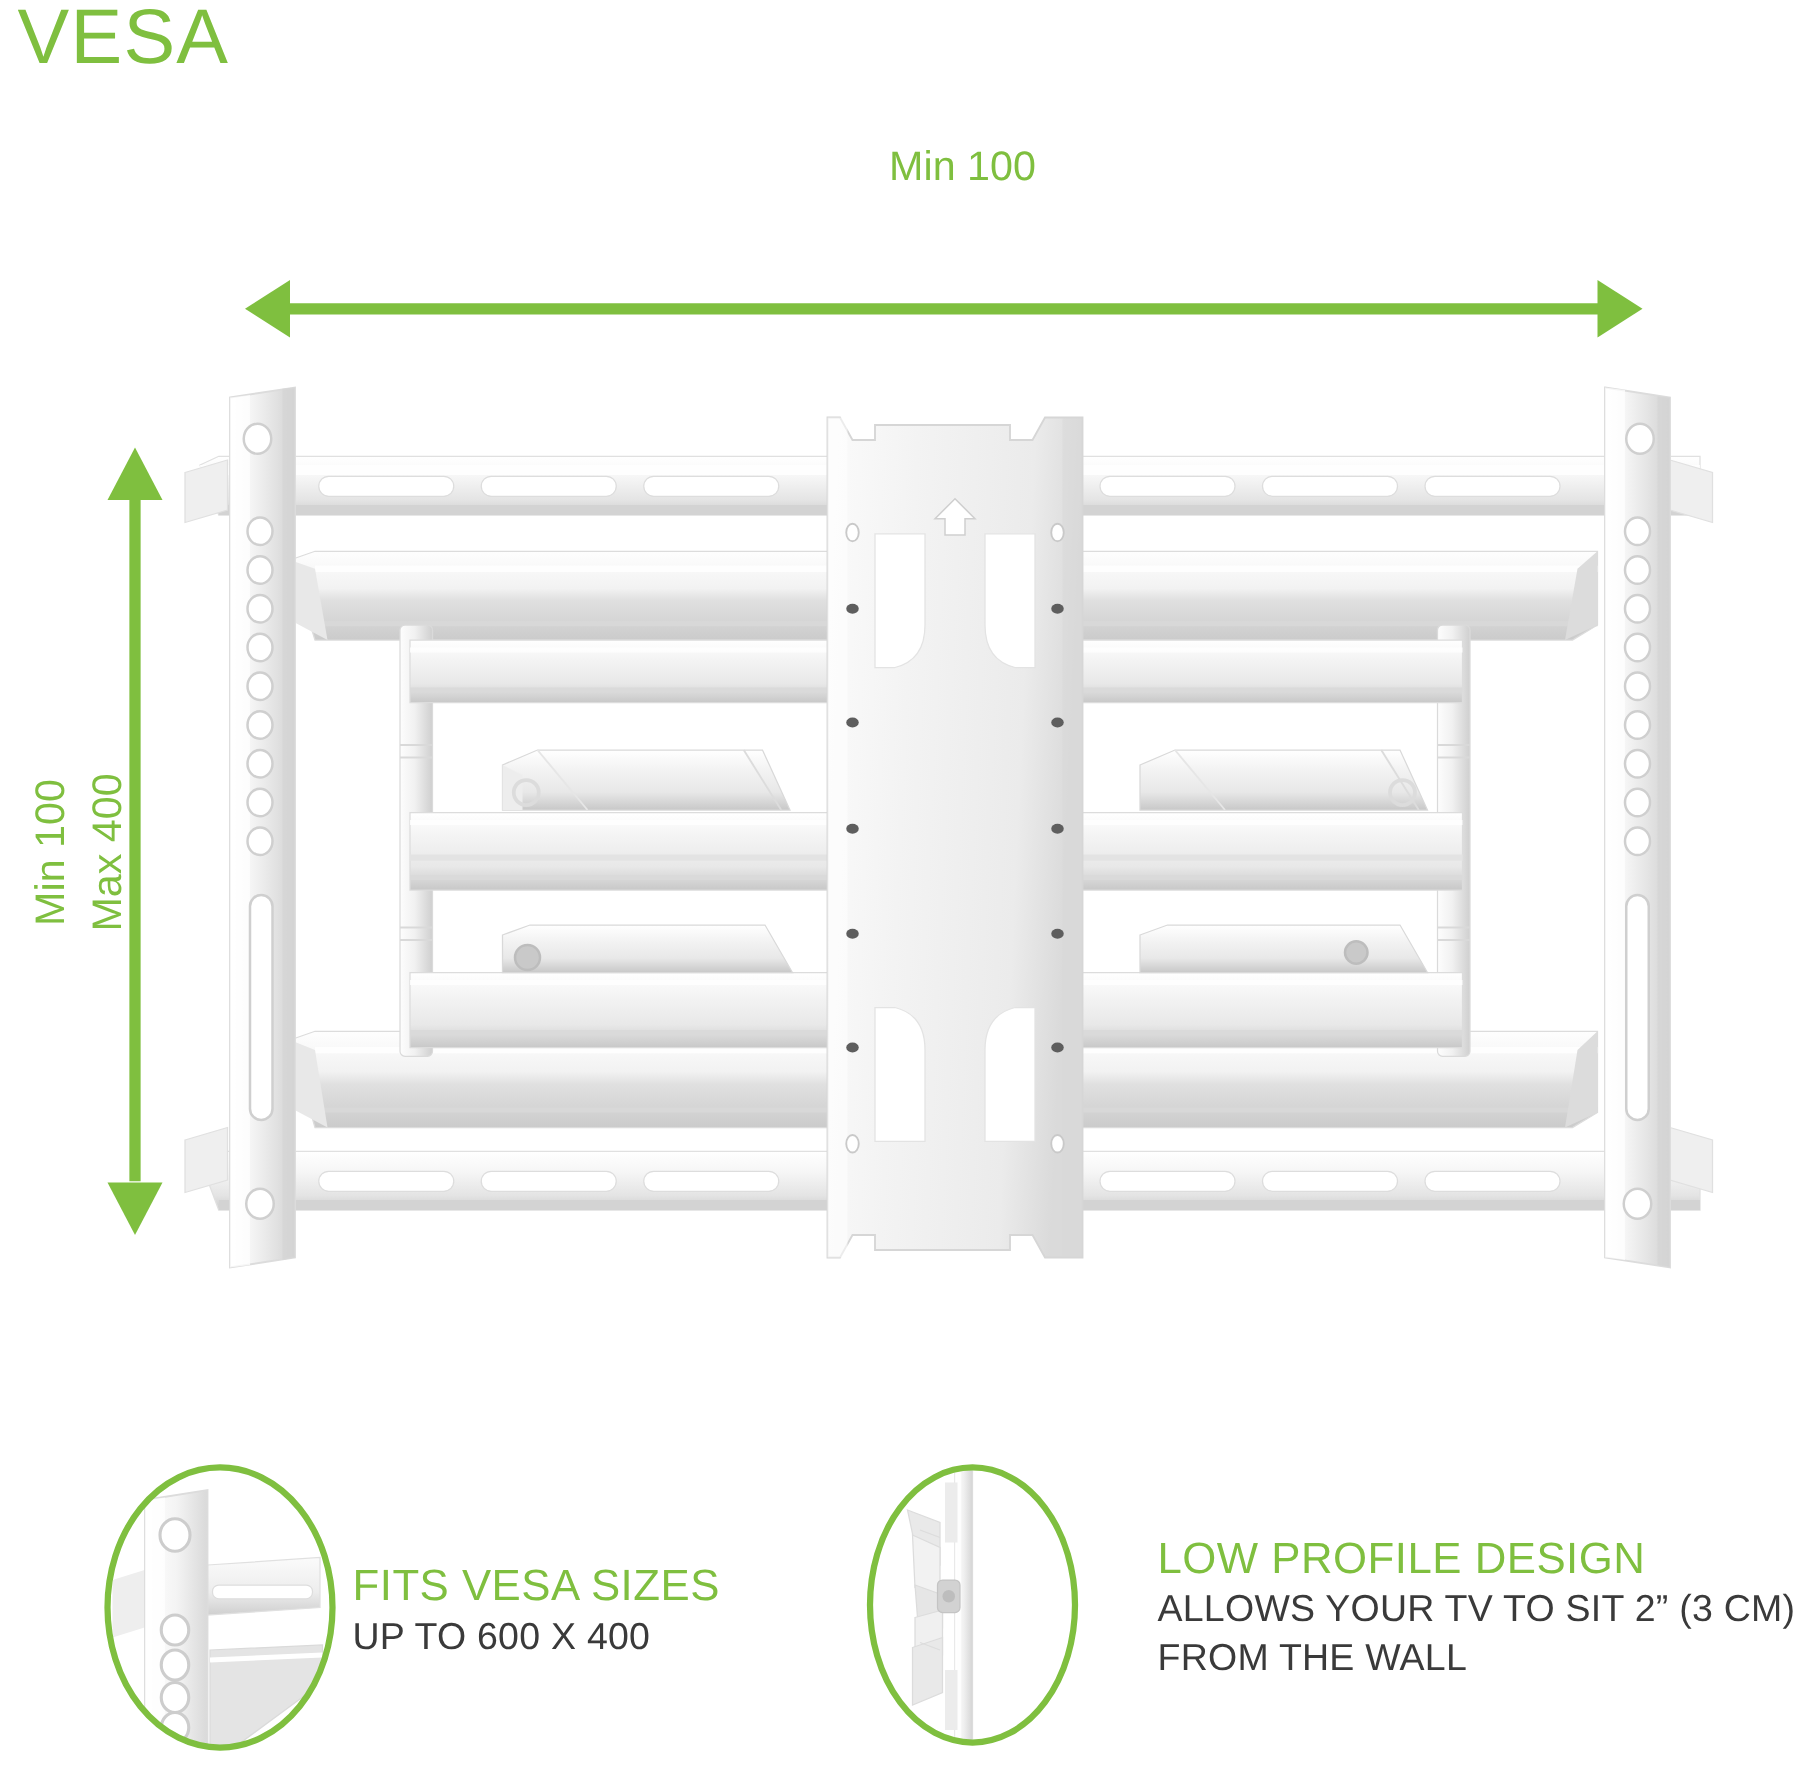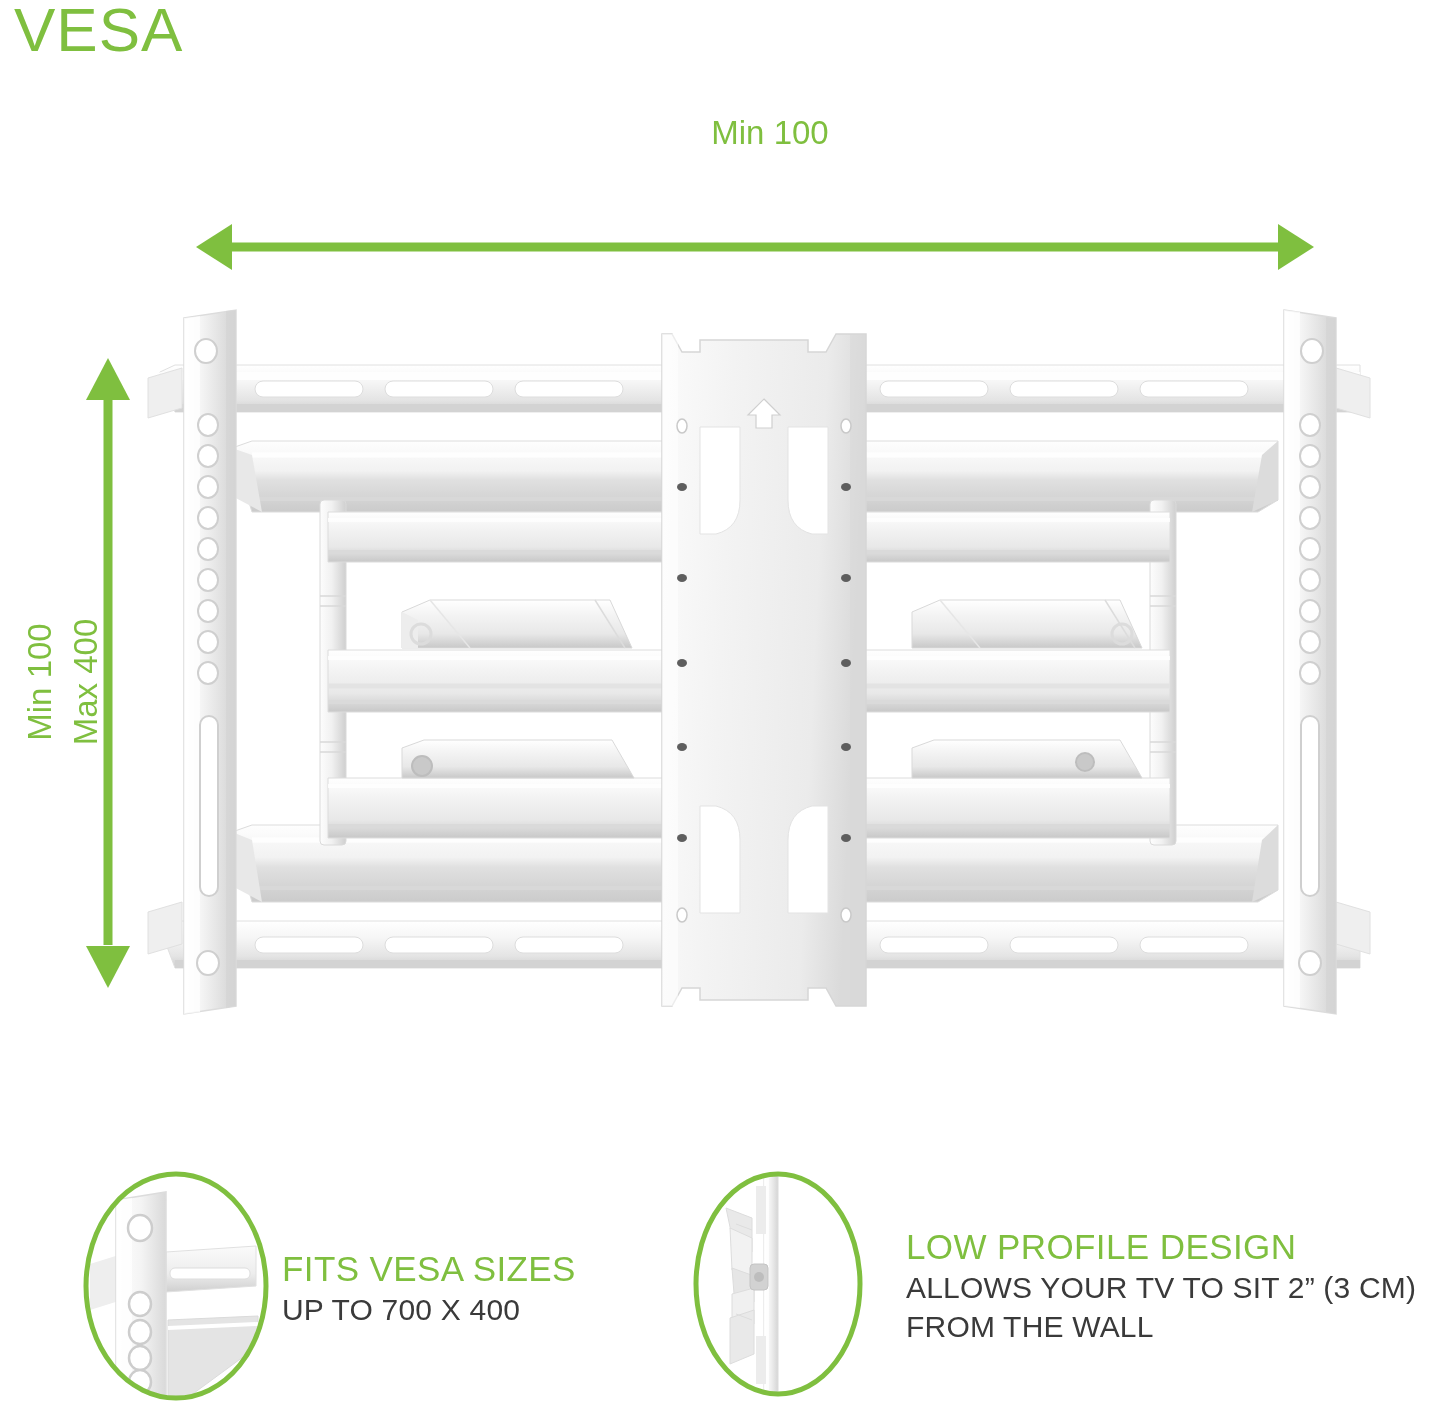--- a/index.html
+++ b/index.html
@@ -102,21 +102,21 @@
   }
   .feature-sub {
     color: #3a3a3a;
     font-size: 30px;
     font-weight: 400;
     letter-spacing: 0.2px;
     line-height: 39px;
     white-space: nowrap;
   }
   #feature-2 .feature-badge { width: 176px; height: 232px; }
-  #feature-2 .feature-text { margin-left: 40px; }
+  #feature-2 .feature-text { margin-left: 60px; }
 </style>
 </head>
 <body>
 
 <div class="stage">
 
   <div id="vesa-title">VESA</div>
 
   <div id="top-dim-label">
     <div>Min 100</div>
@@ -452,21 +452,21 @@
             <ellipse cx="62" cy="190" rx="11" ry="12"></ellipse>
             <ellipse cx="62" cy="214" rx="11" ry="12"></ellipse>
             <ellipse cx="62" cy="234" rx="11" ry="12"></ellipse>
           </g>
         </g>
         <ellipse cx="98" cy="118" rx="90" ry="112" fill="none" stroke="#7fbf3f" stroke-width="5"></ellipse>
       </svg>
     </div>
     <div class="feature-text">
       <div class="feature-head">FITS VESA SIZES</div>
-      <div class="feature-sub">UP TO 700 X 400</div>
+      <div class="feature-sub">UP TO 600 X 400</div>
     </div>
   </div>
 
   <div class="feature" id="feature-2">
     <div class="feature-badge">
       <svg viewBox="0 0 176 232" width="176" height="232">
         <defs>
           <clipPath id="clip2">
             <ellipse cx="88" cy="116" rx="82" ry="110"></ellipse>
           </clipPath>

